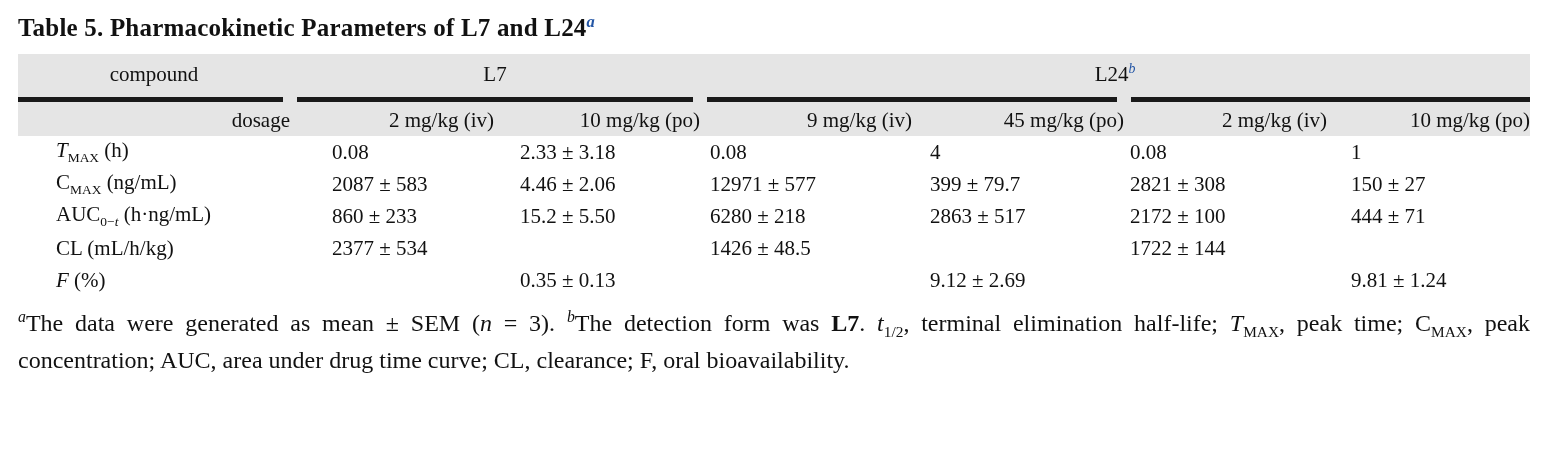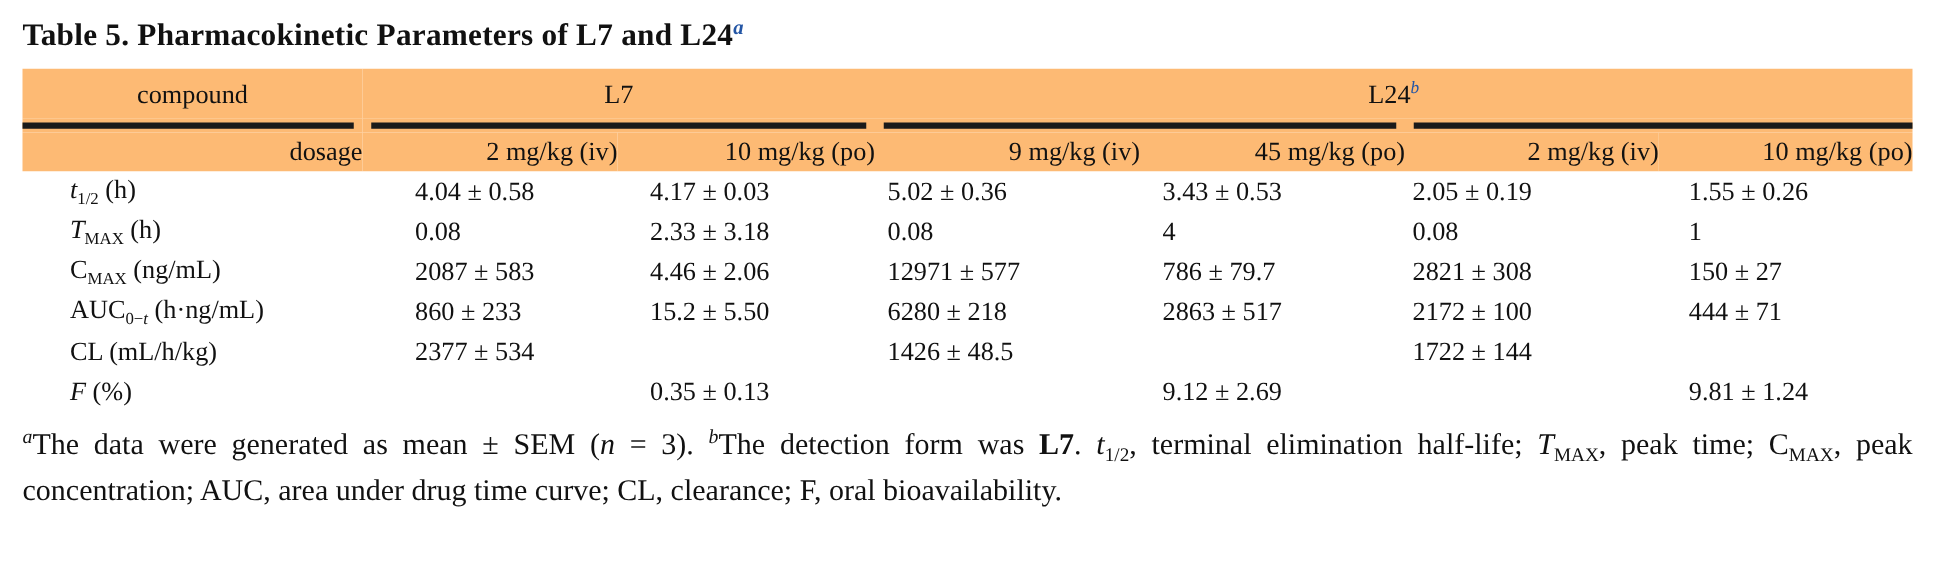--- a/index.html
+++ b/index.html
@@ -36,21 +36,21 @@
   col.c5 { width: 212px; }
   col.c6 { width: 203px; }
   col.c7 { width: 203px; }
   td {
     font-size: 21px;
     vertical-align: middle;
     padding: 0;
     white-space: nowrap;
     overflow: visible;
   }
-  tr.hdr-band td { background: #fdba74; }
+  tr.hdr-band td { background: #e5e5e5; }
   tr.compound-row td { height: 40px; text-align: center; }
   tr.species-row td  { height: 36px; text-align: center; }
   tr.rule-row td     { height: 11px; }
   tr.dosage-row td   { height: 31px; text-align: right; }
   tr.body-row td     { height: 32px; }
   .rule {
     height: 5px;
     background: #1a1a1a;
     margin: 0 7px;
   }
@@ -126,46 +126,37 @@
       <tr class="hdr-band dosage-row">
         <td>dosage</td>
         <td>2 mg/kg (iv)</td>
         <td>10 mg/kg (po)</td>
         <td>9 mg/kg (iv)</td>
         <td>45 mg/kg (po)</td>
         <td>2 mg/kg (iv)</td>
         <td>10 mg/kg (po)</td>
       </tr>
 
-      <tr class="body-row">
-        <td class="label-cell"><span class="i">t</span><span class="sub">1/2</span><span> (h)</span></td>
-        <td class="v1">4.04 ± 0.58</td>
-        <td class="v2">4.17 ± 0.03</td>
-        <td class="v3">5.02 ± 0.36</td>
-        <td class="v4">3.43 ± 0.53</td>
-        <td class="v5">2.05 ± 0.19</td>
-        <td class="v6">1.55 ± 0.26</td>
-      </tr>
 
       <tr class="body-row">
         <td class="label-cell"><span class="i">T</span><span class="sub">MAX</span><span> (h)</span></td>
         <td class="v1">0.08</td>
         <td class="v2">2.33 ± 3.18</td>
         <td class="v3">0.08</td>
         <td class="v4">4</td>
         <td class="v5">0.08</td>
         <td class="v6">1</td>
       </tr>
 
       <tr class="body-row">
         <td class="label-cell"><span>C</span><span class="sub">MAX</span><span> (ng/mL)</span></td>
         <td class="v1">2087 ± 583</td>
         <td class="v2">4.46 ± 2.06</td>
         <td class="v3">12971 ± 577</td>
-        <td class="v4">786 ± 79.7</td>
+        <td class="v4">399 ± 79.7</td>
         <td class="v5">2821 ± 308</td>
         <td class="v6">150 ± 27</td>
       </tr>
 
       <tr class="body-row">
         <td class="label-cell"><span>AUC</span><span class="sub">0−</span><span class="subi">t</span><span> (h·ng/mL)</span></td>
         <td class="v1">860 ± 233</td>
         <td class="v2">15.2 ± 5.50</td>
         <td class="v3">6280 ± 218</td>
         <td class="v4">2863 ± 517</td>

